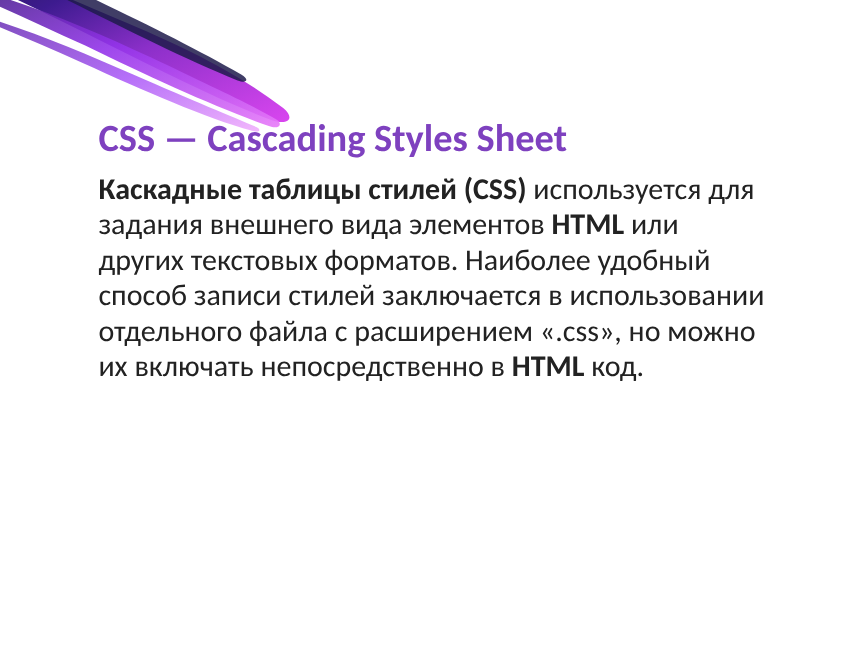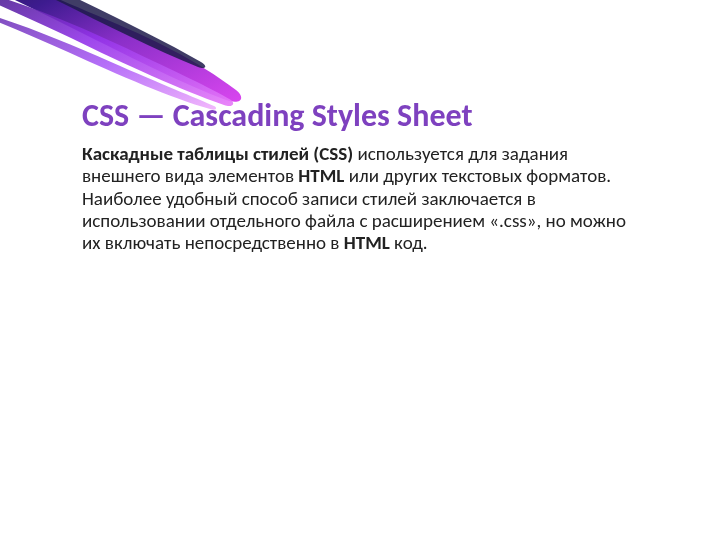--- a/index.html
+++ b/index.html
@@ -1,21 +1,21 @@
 <!DOCTYPE html>
 <html><head>
 <meta charset="utf-8">
 <style>
   * { margin: 0; padding: 0; box-sizing: border-box; }
   html, body { width: 720px; height: 540px; overflow: hidden; background: #fff; font-family: Calibri, "Segoe UI", Arial, sans-serif; }
   .slide { position: relative; width: 720px; height: 500px; margin-left: 36px; }
   .swirl { position: absolute; top: -30px; left: -80px; width: 320px; height: 160px; }
   .content { position: absolute; left: 46px; top: 98px; width: 560px; }
   .title { font-size: 32px; font-weight: 700; color: #7e41bf; line-height: 1.15; margin-bottom: 8px; }
-  .body { font-size: 19px; line-height: 1.18; color: #222; }
+  .body { font-size: 25px; line-height: 1.18; color: #222; }
   .body b { font-weight: 700; }
 </style>
 </head>
 <body>
 
 <div class="slide">
 
   <svg class="swirl" viewBox="0 0 320 160">
     <defs>
       <linearGradient id="g1" x1="0%" y1="0%" x2="100%" y2="100%">

